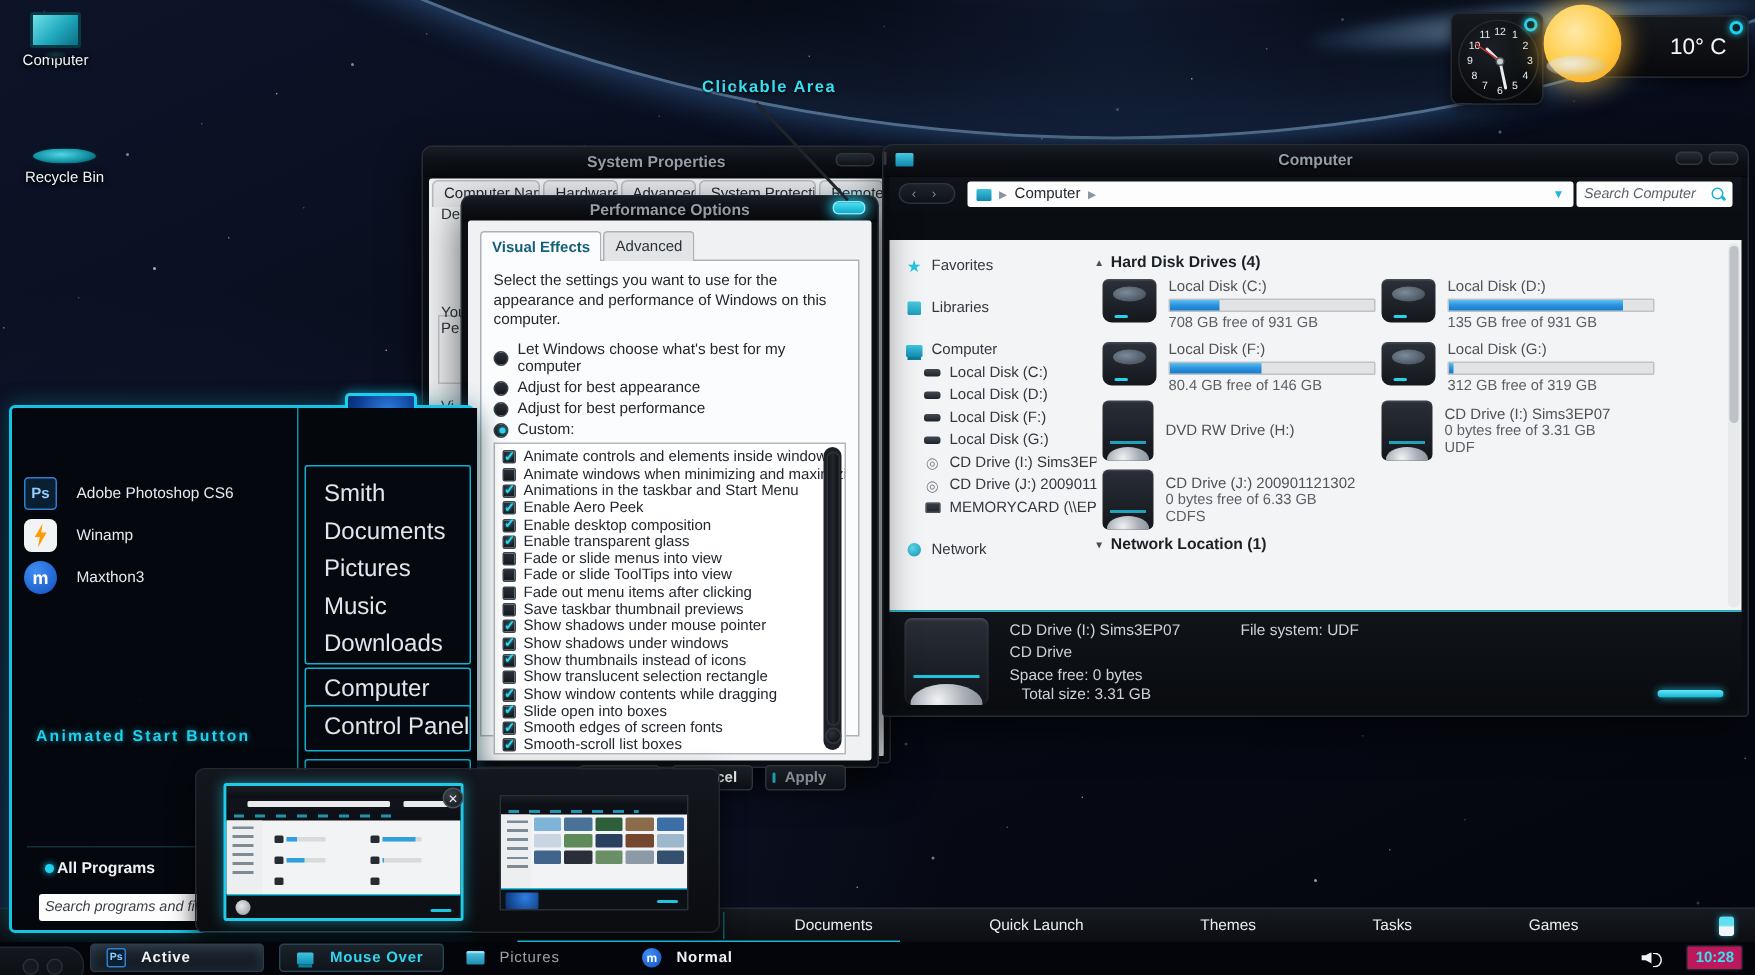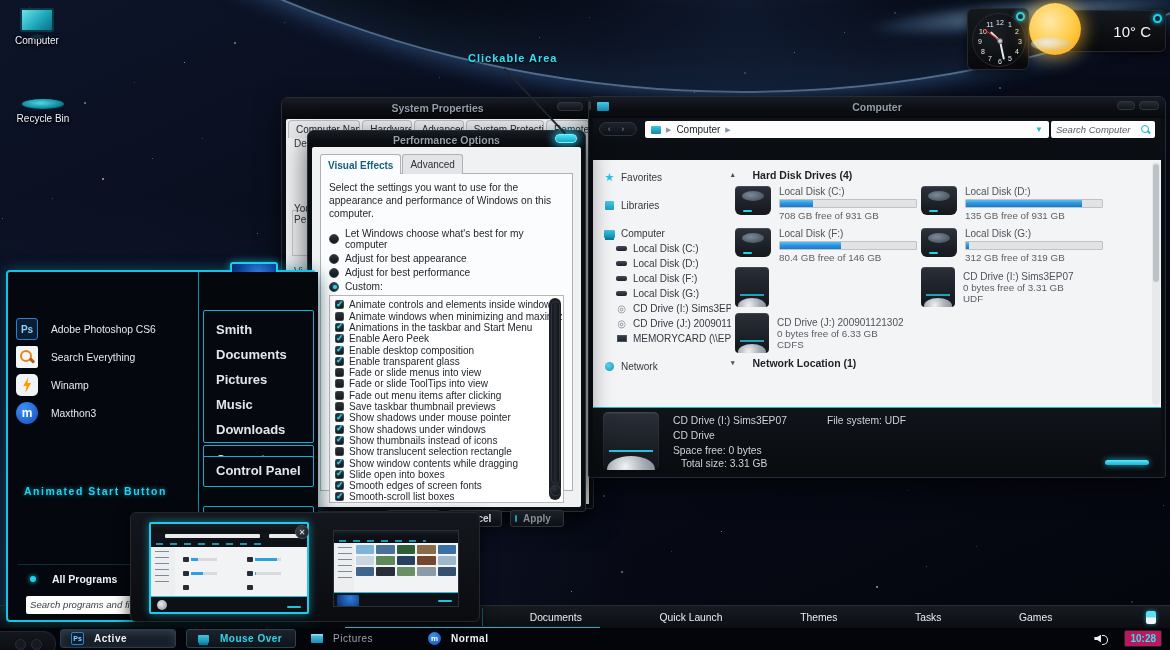--- a/index.html
+++ b/index.html
@@ -171,21 +171,21 @@
   [data-icon="library"] .ic::before {content:"";width:9px;height:9px;background:linear-gradient(#49cbe2,#1e9dbd);border-radius:1px}
   [data-icon="computer"] .ic::before {content:"";width:11px;height:8px;background:linear-gradient(#3ec6e2,#148cb0);
     border-radius:1px;box-shadow:0 3px 0 -1px #0e7d9c}
   [data-icon="disk"] .ic::before {content:"";width:11px;height:5px;background:linear-gradient(#434a54,#1d2228);border-radius:2px}
   [data-icon="cd"] .ic::before {content:"◎";color:#7c848e;font-size:10px}
   [data-icon="card"] .ic::before {content:"";width:10px;height:7px;background:linear-gradient(#39404a,#20252c);
     border-radius:1px;box-shadow:inset 0 0 0 1px #4a525c}
   [data-icon="network"] .ic::before {content:"";width:9px;height:9px;border-radius:50%;
     background:radial-gradient(circle at 35% 35%,#5fd8ee,#1295b8)}
   .ex-main {position:absolute;left:138px;right:10px;top:0;bottom:0;padding-top:5px}
-  .grp-h {display:flex;align-items:center;gap:18px;margin:4px 0 5px;color:#1c2126;font-weight:bold;font-size:10.5px}
+  .grp-h {display:flex;align-items:center;gap:6px;margin:4px 0 5px;color:#1c2126;font-weight:bold;font-size:10.5px}
   .grp-h .arr {font-size:7px;color:#4a5058}
   .drv-grid {display:grid;grid-template-columns:186px 186px;row-gap:7px;padding-left:4px;margin-bottom:4px}
   .drv {display:flex;gap:8px}
   .hddicon {width:36px;height:29px;border-radius:4px 4px 6px 6px;flex:none;
     background:linear-gradient(#2b313a,#14171c);box-shadow:inset 0 1px 1px rgba(255,255,255,.15);position:relative}
   .hddicon::before {content:"";position:absolute;left:7px;top:5px;width:22px;height:10px;border-radius:50%;
     background:radial-gradient(ellipse at 40% 40%,#7c8a99,#3a434e)}
   .hddicon::after {content:"";position:absolute;left:8px;bottom:3px;width:9px;height:2px;background:#24d3ea;border-radius:1px}
   .drv .nm {color:#4d5258;font-size:10px;margin-bottom:2px;white-space:nowrap}
   .cap-track {width:138px;height:9px;background:#e2e3e5;border:1px solid #bfc2c6;border-radius:1px;margin-bottom:2px}
@@ -236,32 +236,32 @@
   [data-icon="winamp"] .appic::before {content:"";width:12px;height:16px;background:#ff9a00;
     clip-path:polygon(62% 0,18% 56%,46% 56%,36% 100%,84% 38%,54% 38%)}
   [data-icon="utorrent"] .appic {background:radial-gradient(circle at 35% 30%,#7fd344,#2f8a10);border-radius:50%}
   [data-icon="utorrent"] .appic::before {content:"µ";color:#fff;font-size:13px;font-weight:bold}
   [data-icon="maxthon"] .appic {background:radial-gradient(circle at 35% 30%,#3f8ef2,#1250c0);border-radius:50%}
   [data-icon="maxthon"] .appic::before {content:"m";color:#fff;font-size:12px;font-weight:bold}
   .sm-app .lbl {color:#e6eaee;font-size:10.3px}
   .sm-anim {position:absolute;left:16px;top:213px;color:#1fd2ee;font-weight:bold;font-size:10.5px;letter-spacing:1.5px;
     text-shadow:0 0 5px rgba(31,210,238,.6)}
   .sm-sep {position:absolute;left:10px;right:14px;top:292px;height:1px;background:#123039}
-  .sm-allprog {position:absolute;left:22px;top:301px;display:flex;align-items:center;gap:16px}
+  .sm-allprog {position:absolute;left:22px;top:301px;display:flex;align-items:center;gap:2px}
   .sm-allprog .dot {width:6px;height:6px;border-radius:50%;background:#1fd2ee;box-shadow:0 0 5px #1fd2ee}
   .sm-allprog .lbl {color:#eef2f5;font-weight:bold;font-size:10.5px}
   .sm-search {position:absolute;left:18px;top:324px;width:114px;height:18px;background:#fdfdfe;border-radius:2px;
     color:#3a3f45;font-size:9.6px;font-style:italic;padding:3px 4px;white-space:nowrap;overflow:hidden}
   .sm-right {position:absolute;left:190px;top:0;width:120px;height:100%;border-left:1px solid #0f8ea8;background:#04070c}
   .sm-box {position:absolute;left:4px;right:4px;border:1px solid #0fb0d2;border-radius:2px;background:#05090f}
   .sm-box.b1 {top:38px;height:133px;padding-top:6px}
   .sm-box.b2 {top:173px;height:28px}
-  .sm-box.b3 {top:184px;height:31px}
+  .sm-box.b3 {top:198px;height:31px}
   .sm-box.b4 {top:234px;height:28px}
-  .sm-rit {height:25px;line-height:25px;padding-left:12px;color:#e2e6ea;font-size:13px;font-weight:bold;white-space:nowrap}
+  .sm-rit {height:25px;line-height:25px;padding-left:12px;color:#e2e6ea;font-size:16px;font-weight:normal;white-space:nowrap}
   .sm-box.b2 .sm-rit,.sm-box.b3 .sm-rit,.sm-box.b4 .sm-rit {line-height:27px}
 
   
   #tbar {position:absolute;left:0;right:0;top:605px;height:23px;z-index:15;
     background:linear-gradient(#171b21,#0b0d11);border-top:1px solid #272c33}
   .tb-sep {position:absolute;left:482px;top:2px;bottom:2px;width:1px;background:#0e6b78}
   .tb-labels {position:absolute;left:452px;right:40px;top:0;bottom:0;display:flex;align-items:center;justify-content:space-evenly}
   .tb-lab {color:#e9edf0;font-size:10.3px}
   .tb-tray {position:absolute;right:14px;top:5px;width:10px;height:13px;border-radius:2px;
     background:linear-gradient(#5fe0f2 0 45%,#f2f5f8 55% 100%);box-shadow:0 0 4px rgba(40,210,240,.7)}
@@ -809,20 +809,24 @@
                   <span class="cap-fill" style="width: 2%;"></span>
                 </div>
                 <div class="inf">312 GB free of 319 GB</div>
               </div>
             </div>
           </div>
         <div class="odd-grid">
 
             <div class="odd">
               <div class="oddicon"></div>
+              <div class="txt">
+                <div class="nm">DVD RW Drive (H:)</div>
+
+              </div>
             </div>
 
             <div class="odd">
               <div class="oddicon"></div>
               <div class="txt">
                 <div class="nm">CD Drive (I:) Sims3EP07</div>
                 <div class="inf dline">0 bytes free of 3.31 GB</div>
                 <div class="inf dline">UDF</div>
               </div>
             </div>
@@ -859,24 +863,20 @@
   <div id="startmenu">
     <div class="avatar"></div>
     <div class="sm-left">
       <div class="sm-apps">
 
           <div class="sm-app" data-icon="photoshop">
             <span class="appic"></span>
             <span class="lbl">Adobe Photoshop CS6</span>
           </div>
 
-          <div class="sm-app" data-icon="search-everything">
-            <span class="appic"></span>
-            <span class="lbl">Search Everything</span>
-          </div>
 
           <div class="sm-app" data-icon="winamp">
             <span class="appic"></span>
             <span class="lbl">Winamp</span>
           </div>
 
 
           <div class="sm-app" data-icon="maxthon">
             <span class="appic"></span>
             <span class="lbl">Maxthon3</span>

